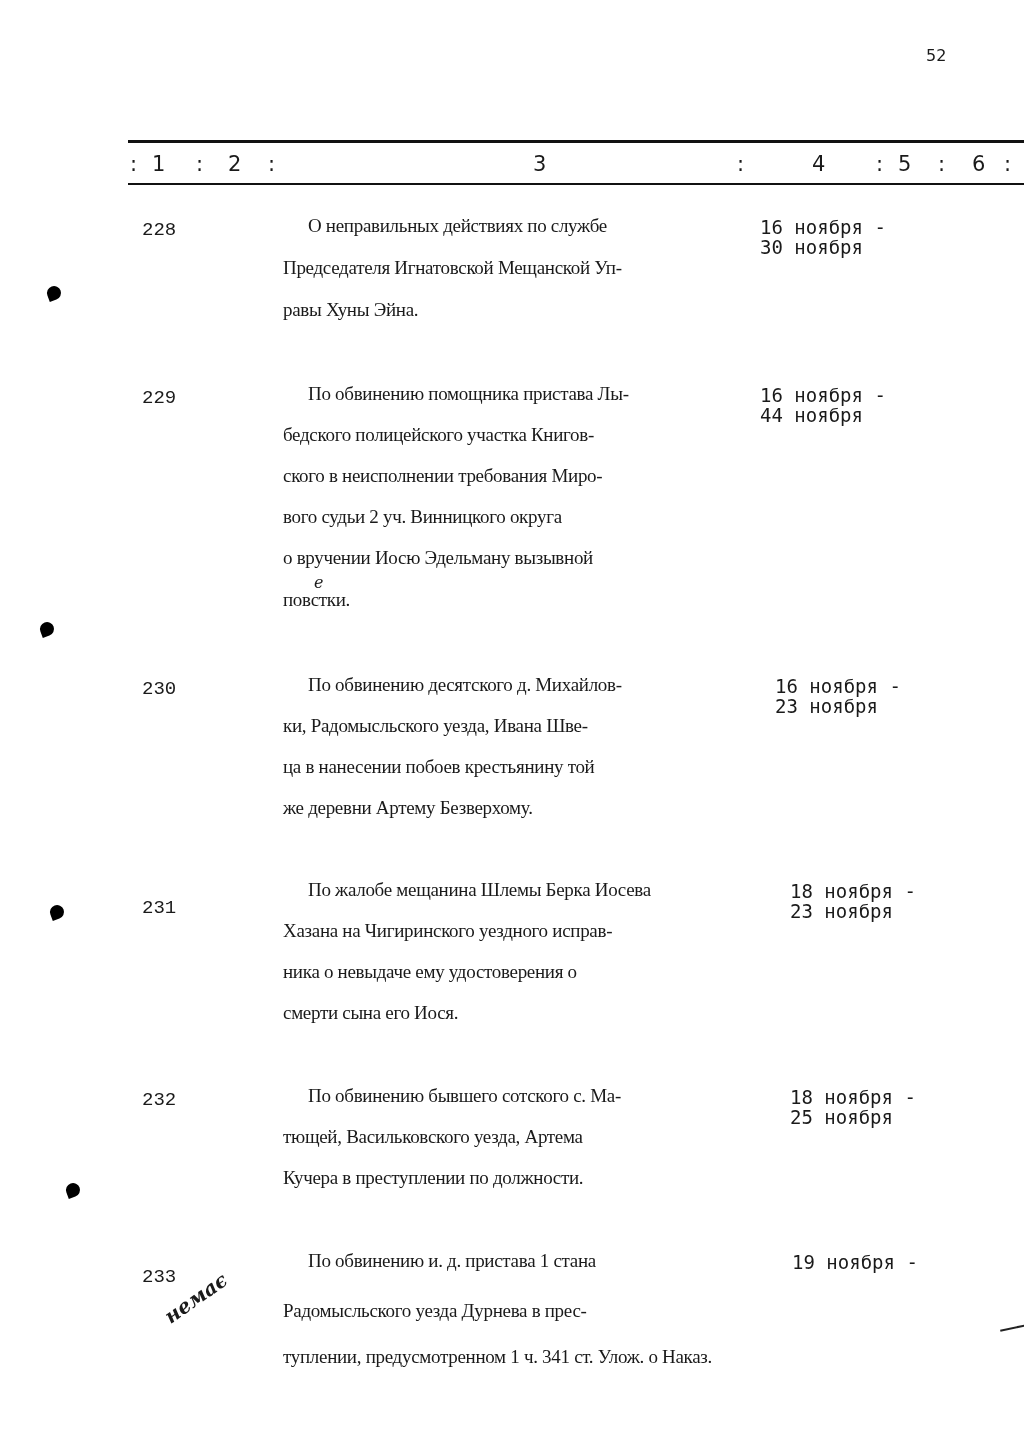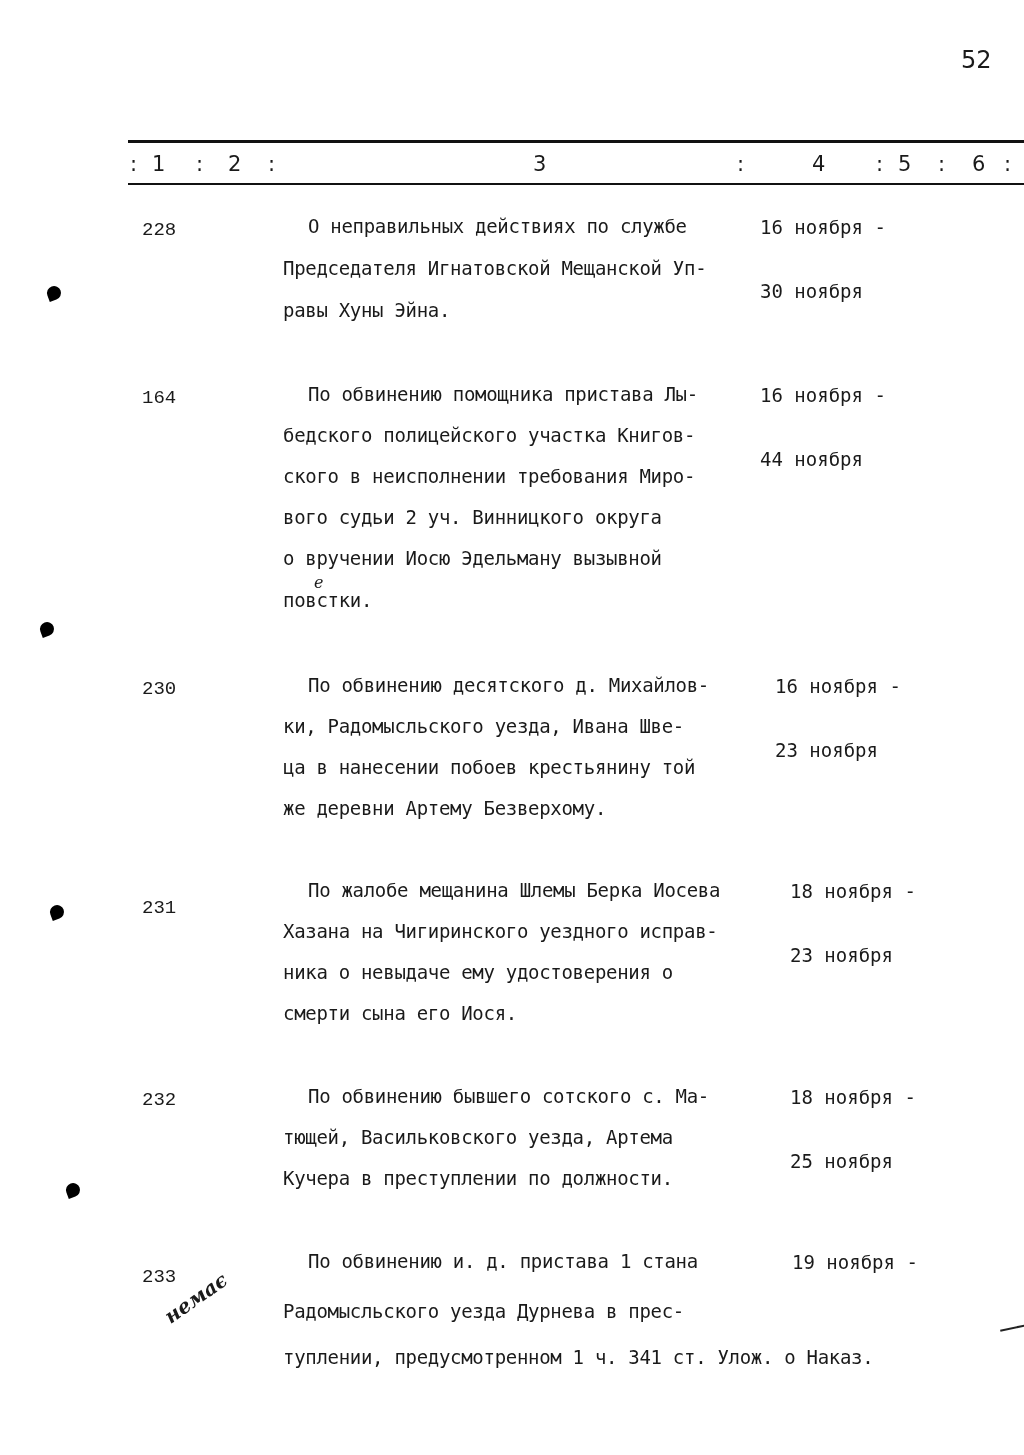--- a/index.html
+++ b/index.html
@@ -1,31 +1,31 @@
 <!DOCTYPE html>
 <html><head>
 <meta charset="utf-8">
 <style>
   html, body { margin: 0; padding: 0; }
   body {
     width: 1024px; height: 1455px; background: #ffffff; position: relative; overflow: hidden;
     font-family: "DejaVu Sans Mono", "Liberation Mono", monospace; color: #1a1a1a;
   }
-  .page-number { position: absolute; left: 961px; top: 46px; font-family: "DejaVu Sans", sans-serif; font-size: 24px; }
+  .page-number { position: absolute; left: 926px; top: 46px; font-family: "DejaVu Sans", sans-serif; font-size: 16px; }
   .rule { position: absolute; left: 128px; right: 0; height: 3px; background: #111; }
   .rule.top { top: 140px; }
   .rule.bottom { top: 183px; height: 2px; }
   .header-row { position: absolute; top: 152px; left: 0; right: 0; height: 28px; font-family: "DejaVu Sans", sans-serif; font-size: 21px; }
   .header-row span { position: absolute; }
   .entry { position: absolute; left: 0; right: 0; }
   .entry .num { position: absolute; left: 142px; font-family: Liberation Mono, monospace; font-size: 19px; }
-  .entry .line { position: absolute; left: 283px; font-size: 19px; white-space: nowrap; letter-spacing: -0.3px; }
+  .entry .line { position: absolute; left: 283px; font-size: 19px; white-space: nowrap; letter-spacing: -0.3px; font-family: Liberation Serif, serif; }
   .entry .line.first { left: 308px; }
   .entry .date { position: absolute; font-size: 19px; line-height: 20px; white-space: nowrap; }
-  .entry .date .d2 { display: block; padding-left: 0; margin-top: 44px; }
+  .entry .date .d2 { display: block; padding-left: 0; }
   .punch { position: absolute; width: 14px; height: 14px; background: #000; border-radius: 50% 50% 50% 0; transform: rotate(-20deg); }
   .handwritten { position: absolute; font-family: "DejaVu Serif", serif; font-style: italic; font-weight: bold; font-size: 20px; transform: rotate(-35deg); }
   .correction { position: absolute; font-family: "DejaVu Serif", serif; font-style: italic; font-size: 16px; }
   .stroke { position: absolute; width: 26px; height: 2px; background: #222; transform: rotate(-12deg); }
 </style>
 </head>
 <body>
 
 <div>
 
@@ -54,21 +54,21 @@
     <span class="line first" style="top:0px">О неправильных действиях по службе</span>
     <span class="line" style="top:42px">Председателя Игнатовской Мещанской Уп-</span>
     <span class="line" style="top:84px">равы Хуны Эйна.</span>
     <span class="date" style="left:760px; top:2px">
       <span>16 ноября -</span>
       <span class="d2">30 ноября</span>
     </span>
   </div>
 
   <div class="entry" style="top:383px">
-    <span class="num" style="top:4px">164</span>
+    <span class="num" style="top:4px">229</span>
     <span class="line first" style="top:0px">По обвинению помощника пристава Лы-</span>
     <span class="line" style="top:41px">бедского полицейского участка Книгов-</span>
     <span class="line" style="top:82px">ского в неисполнении требования Миро-</span>
     <span class="line" style="top:123px">вого судьи 2 уч. Винницкого округа</span>
     <span class="line" style="top:164px">о вручении Иосю Эдельману вызывной</span>
     <span class="correction" style="left:314px; top:190px">е</span>
     <span class="line" style="top:206px">повстки.</span>
     <span class="date" style="left:760px; top:2px">
       <span>16 ноября -</span>
       <span class="d2">44 ноября</span>

